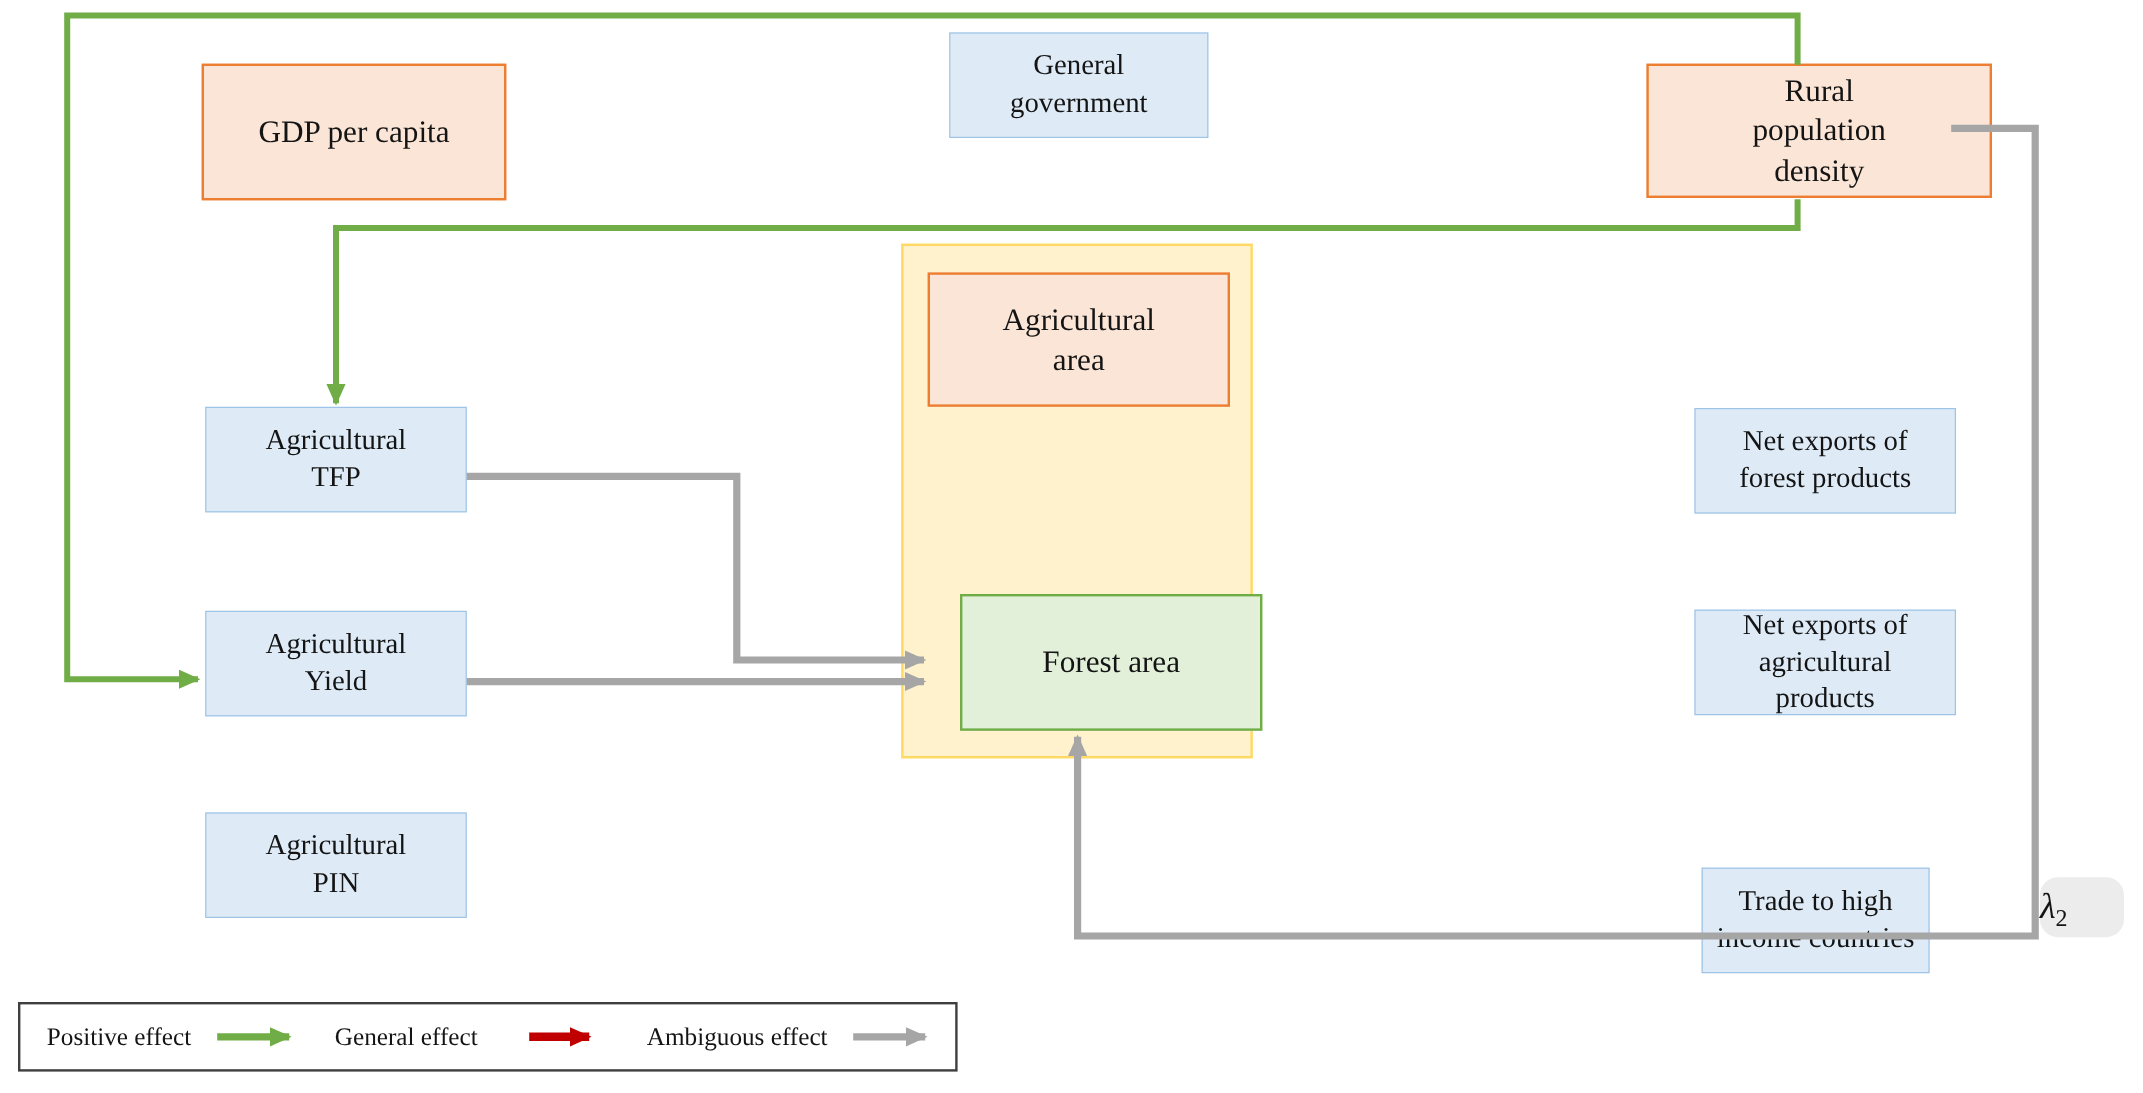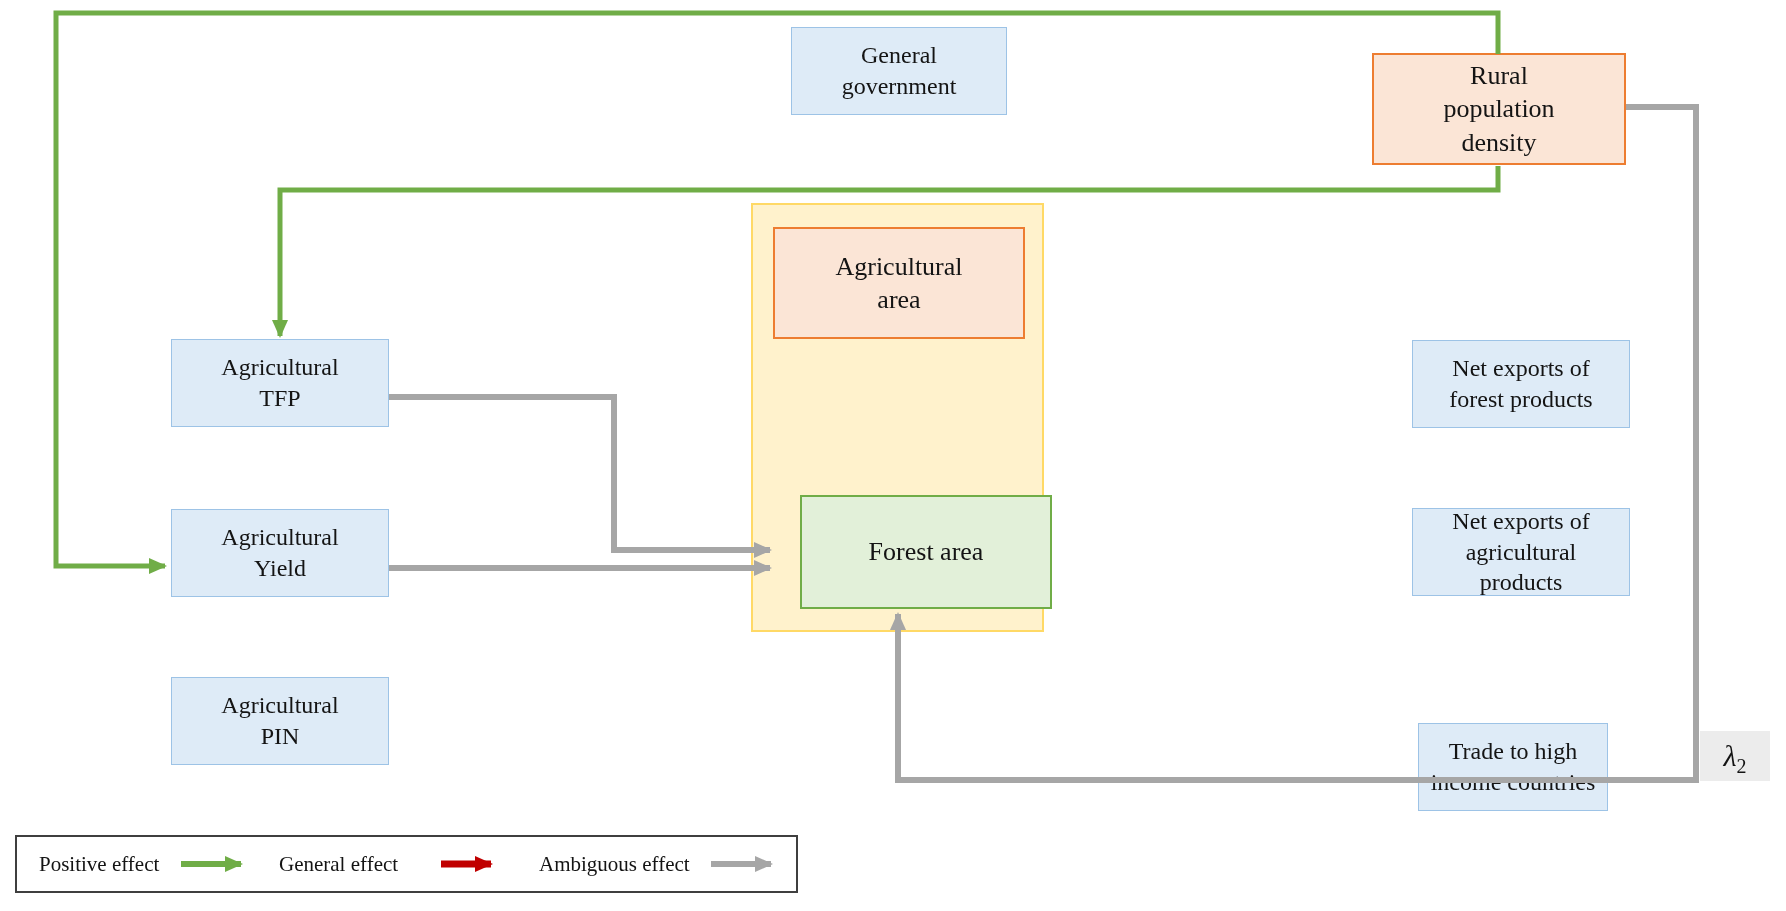--- a/index.html
+++ b/index.html
@@ -27,22 +27,23 @@
   .yellow-group {
     position: absolute;
     box-sizing: border-box;
     background: var(--yellow-fill);
     border: 2px solid var(--yellow-border);
   }
   .lambda-box {
     position: absolute;
     box-sizing: border-box;
     background: var(--lambda-fill);
-    display: flex; align-items: center; justify-content: center;
+    display: flex; align-items: center; 
     font-size: 30px;
+    border-radius: 15px;
   }
   .lambda-box i { font-style: italic; }
   .lambda-box sub { font-size: 20px; line-height: 0; }
   #edges {
     position: absolute; left: 0; top: 0;
     pointer-events: none;
   }
   .legend {
     position: absolute;
     box-sizing: border-box;
@@ -60,25 +61,26 @@
   .fs26 { font-size: 26px; }
   .fs24 { font-size: 24px; font-family: Liberation Serif, serif; }
 </style>
 </head>
 <body>
 
 <div id="canvas">
 
   <div class="yellow-group" style="left:751px; top:203px; width:293px; height:429px;"></div>
 
+  <div class="node peach fs26" style="left:168px; top:53px; width:254px; height:114px;">GDP per capita</div>
 
   <div class="node blue fs24" style="left:791px; top:27px; width:216px; height:88px;">General
 government</div>
 
-  <div class="node peach fs26" style="left:1372px; top:53px; width:254px; height:112px;">Rural
+  <div class="node peach fs26" style="left:1372px; top:53px; width:288px; height:112px;">Rural
 population
 density</div>
 
   <div class="node blue fs24" style="left:171px; top:339px; width:218px; height:88px;">Agricultural
 TFP</div>
 
   <div class="node blue fs24" style="left:171px; top:509px; width:218px; height:88px;">Agricultural
 Yield</div>
 
   <div class="node blue fs24" style="left:171px; top:677px; width:218px; height:88px;">Agricultural

